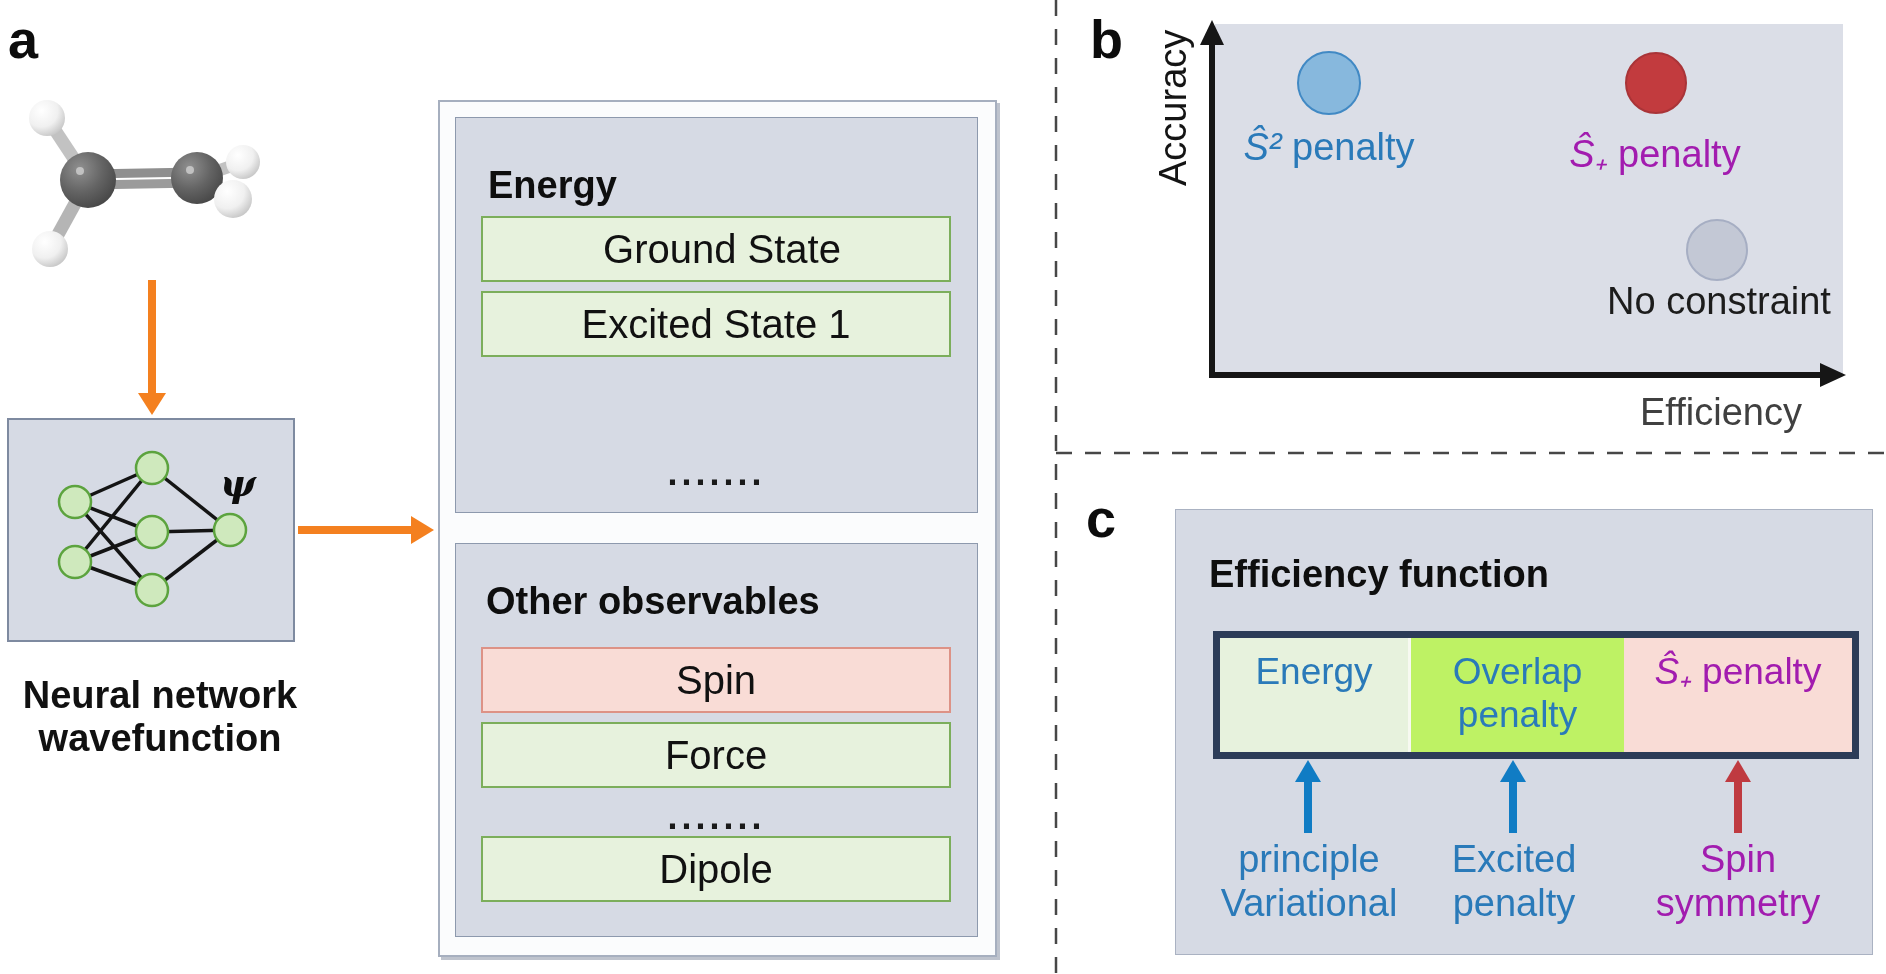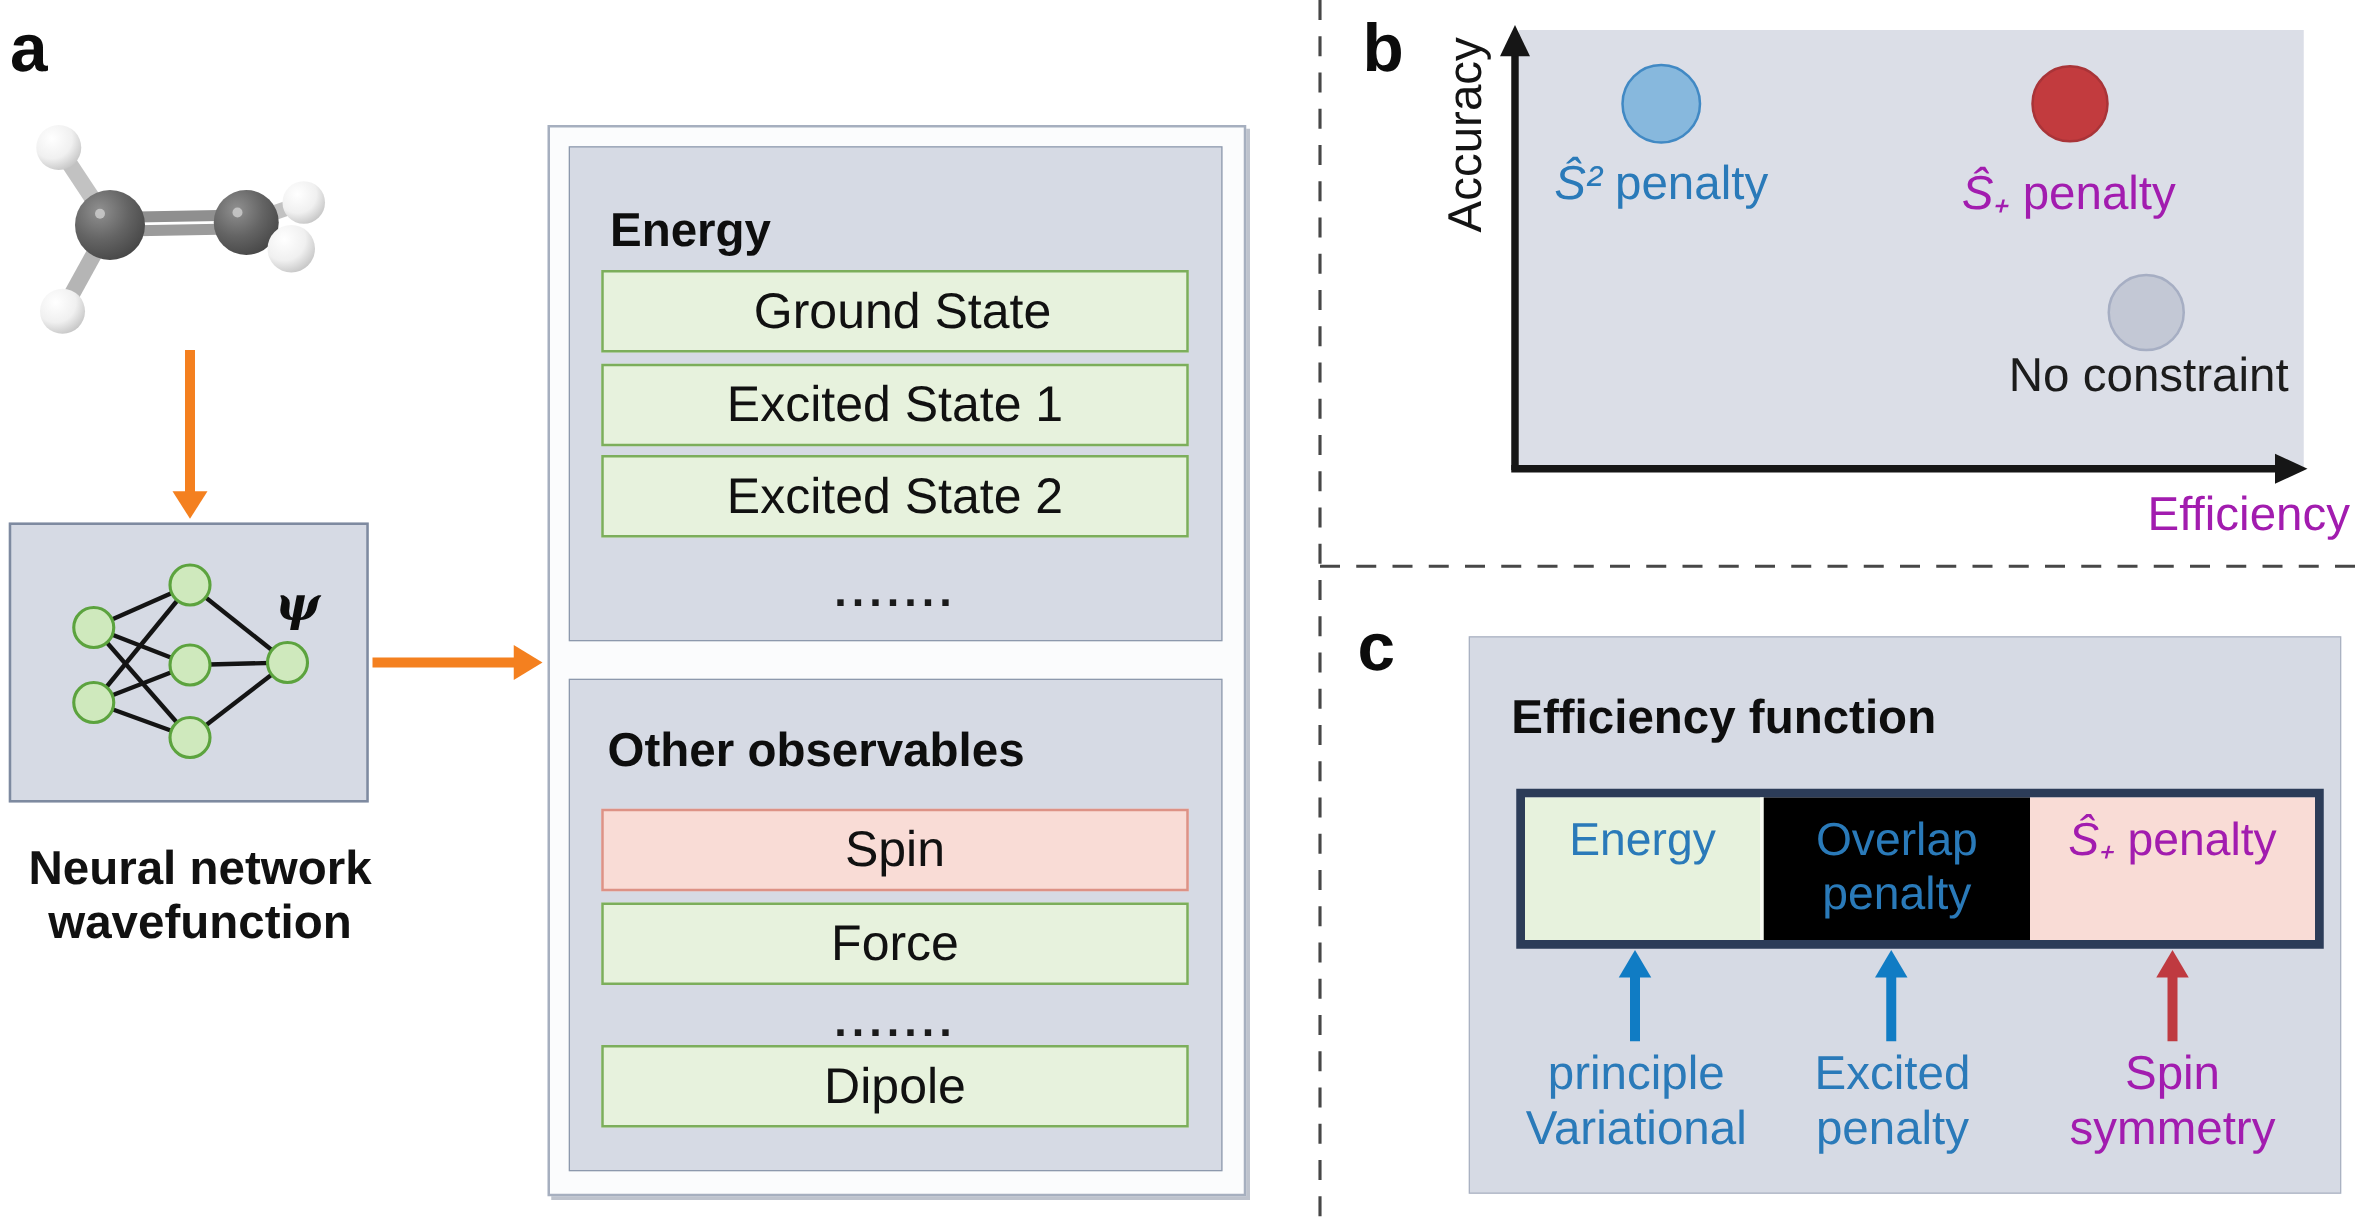--- a/index.html
+++ b/index.html
@@ -19,33 +19,33 @@
   .state-box{position:absolute;left:25px;width:470px;height:66px;box-sizing:border-box;
              display:flex;align-items:center;justify-content:center;font-size:40px;color:#111;}
   .green{background:#e7f2dd;border:2px solid #7cae5b;}
   .pink{background:#f9dcd6;border:2px solid #dd9286;}
   .dots{position:absolute;left:0;width:100%;text-align:center;font-size:36px;font-weight:bold;
         letter-spacing:4px;color:#1a1a1a;}
   
   .plot-bg{left:1215px;top:24px;width:628px;height:351px;background:#dbdee7;}
   .accuracy{left:1152px;top:24px;width:46px;height:168px;writing-mode:vertical-rl;transform:rotate(180deg);
             text-align:center;font-size:38px;color:#141414;}
-  .efficiency{left:1640px;top:391px;width:240px;text-align:right;font-size:38px;color:#a21caf;}
+  .efficiency{left:1640px;top:391px;width:240px;text-align:left;font-size:38px;color:#404040;}
   .b-label{width:300px;text-align:center;font-size:38px;}
   .blue-t{color:#2a7ab9;}
   .red-t{color:#a21caf;}
   
   .c-panel{left:1175px;top:509px;width:698px;height:446px;background:#d6dae4;border:1px solid #aab2c2;box-sizing:border-box;}
   .c-title{position:absolute;left:33px;top:43px;font-size:38px;font-weight:bold;color:#0e0e0e;}
   .obj-bar{position:absolute;left:37px;top:121px;width:646px;height:128px;border:7px solid #2c3c58;
            box-sizing:border-box;display:flex;}
   .seg{display:flex;align-items:flex-start;justify-content:center;padding-top:12px;box-sizing:border-box;
        font-size:37px;text-align:center;line-height:43px;}
   .seg1{width:191px;background:#e7f2dd;border-right:3px solid #f7f9f1;}
-  .seg2{width:213px;background:#000000;}
+  .seg2{width:213px;background:#bef264;}
   .seg3{width:228px;background:#f9dcd6;}
   .c-ann{position:absolute;width:300px;text-align:center;font-size:38px;line-height:44px;top:327px;}
   .sym{font-style:italic;}
   svg{display:block;}
   #overlay{position:absolute;left:0;top:0;pointer-events:none;}
 </style>
 </head>
 <body>
 
 <div id="fig">
@@ -112,21 +112,20 @@
     <div>Neural network</div>
     <div>wavefunction</div>
   </div>
 
   <div class="abs outputs">
 
     <div class="subpanel energy">
       <div class="subpanel-title" style="left:32px;top:46px;">Energy</div>
       <div class="state-box green" style="top:98px;padding-left:12px;">Ground State</div>
       <div class="state-box green" style="top:173px;">Excited State 1</div>
-      <div class="state-box green" style="top:246px;">Excited State 2</div>
       <div class="dots" style="top:334px;">.......</div>
     </div>
 
     <div class="subpanel observ">
       <div class="subpanel-title" style="left:30px;top:36px;">Other observables</div>
       <div class="state-box pink" style="top:103px;">Spin</div>
       <div class="state-box green" style="top:178px;">Force</div>
       <div class="dots" style="top:252px;">.......</div>
       <div class="state-box green" style="top:292px;">Dipole</div>
     </div>

